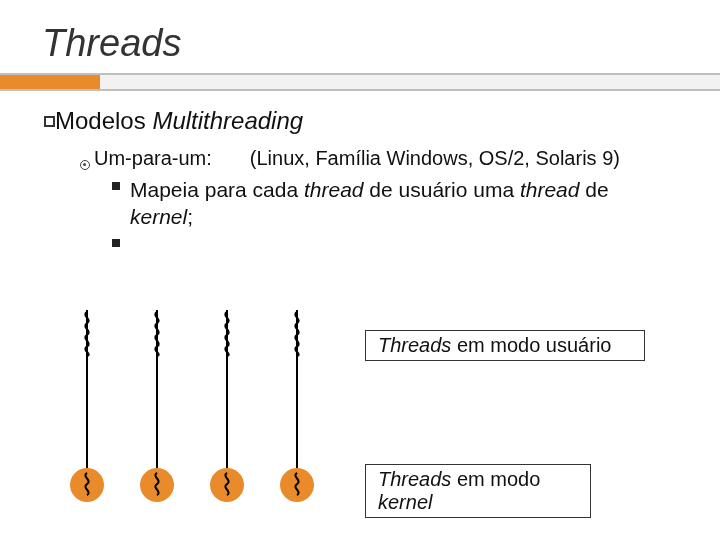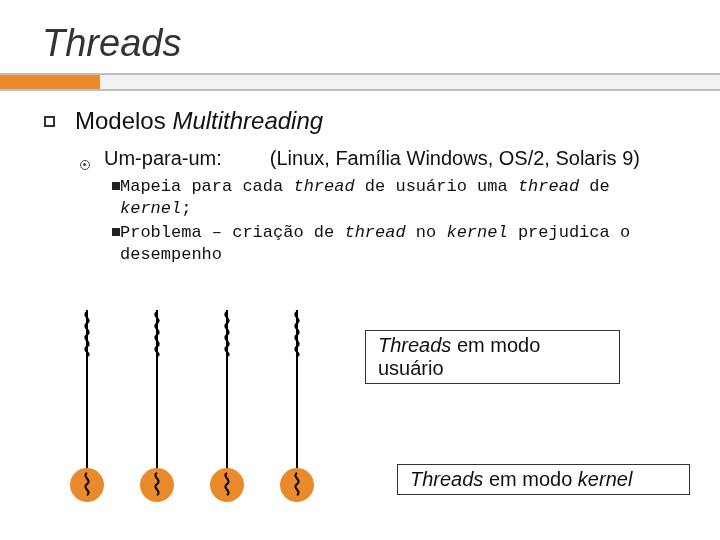--- a/index.html
+++ b/index.html
@@ -35,39 +35,38 @@
     flex: 1;
     height: 100%;
     background: #f2f2f2;
   }
   .content {
     padding: 16px 44px 0 44px;
   }
   .lvl1 {
     display: flex;
     align-items: flex-start;
-    gap: 20px;
+    gap: 0;
     font-size: 24px;
     margin-bottom: 12px;
   }
   .lvl1 .txt { font-style: normal; }
   .lvl1 .txt em { font-style: italic; }
   .sq-open {
     width: 11px; height: 11px;
     border: 2px solid #333;
     margin-top: 9px;
     flex-shrink: 0;
   }
   .lvl2 {
     display: flex;
     align-items: baseline;
     font-size: 20px;
     margin-left: 36px;
     margin-bottom: 6px;
-    gap: 10px;
   }
   .lvl2-examples { margin-left: 38px; }
   .circ {
     width: 10px; height: 10px;
     border: 1.5px solid #444;
     border-radius: 50%;
     display: inline-block;
     margin-right: 4px;
     position: relative;
     top: 5px;
@@ -78,25 +77,25 @@
     position: absolute;
     left: 2px; top: 2px;
     width: 3px; height: 3px;
     background: #444;
     border-radius: 50%;
   }
   .lvl3-wrap {
     margin-left: 68px;
   }
   .lvl3 {
-    font-size: 17px;
-    display: flex;
+    font-size: 21px;
+    display: flex;
+    gap: 10px;
     margin-bottom: 2px;
     line-height: 1.3;
-    font-family: Liberation Mono, monospace;
   }
   .sq-filled {
     width: 8px; height: 8px;
     background: #222;
     margin-top: 6px;
     flex-shrink: 0;
   }
   em { font-style: italic; }
   
   
@@ -144,22 +143,22 @@
     width: 20px;
     height: 28px;
   }
   .label-box {
     position: absolute;
     border: 1.5px solid #333;
     background: #fff;
     padding: 3px 12px;
     font-size: 20px;
   }
-  .label-user { top: 20px; left: 295px; width: 255px; }
-  .label-kernel { top: 154px; left: 295px; width: 293px; margin-left: 32px; }
+  .label-user { top: 20px; left: 295px; width: 280px; }
+  .label-kernel { top: 154px; left: 295px; width: 226px; }
   .label-box em { font-style: italic; }
 </style>
 </head>
 <body>
 
 <div class="title">Threads</div>
 <div class="accent-bar">
   <div class="accent-orange"></div>
   <div class="accent-rest"></div>
 </div>
@@ -180,23 +179,20 @@
 
   <div class="lvl3-wrap">
     <div class="lvl3">
       <span class="sq-filled"></span>
       <span>
         <span>Mapeia para cada </span><em>thread</em><span> de usuário uma </span><em>thread</em><span> de </span><em>kernel</em><span>;</span>
       </span>
     </div>
     <div class="lvl3">
       <span class="sq-filled"></span>
-      <span>
-        <span>Problema – criação de </span><em>thread</em><span> no </span><em>kernel</em><span> prejudica o desempenho</span>
-      </span>
     </div>
   </div>
 </div>
 
 <div class="diagram">
   <div id="threads-container">
       <div class="thread-col" style="left: 0px;">
         <div class="vline"></div>
         <svg class="squiggle-top" viewBox="0 0 20 50">
           <path d="M10 2 C4 6,16 10,10 14 C4 18,16 22,10 26 C4 30,16 34,10 38 C4 42,16 46,10 48" stroke="#000" stroke-width="2.2" fill="none"></path>

